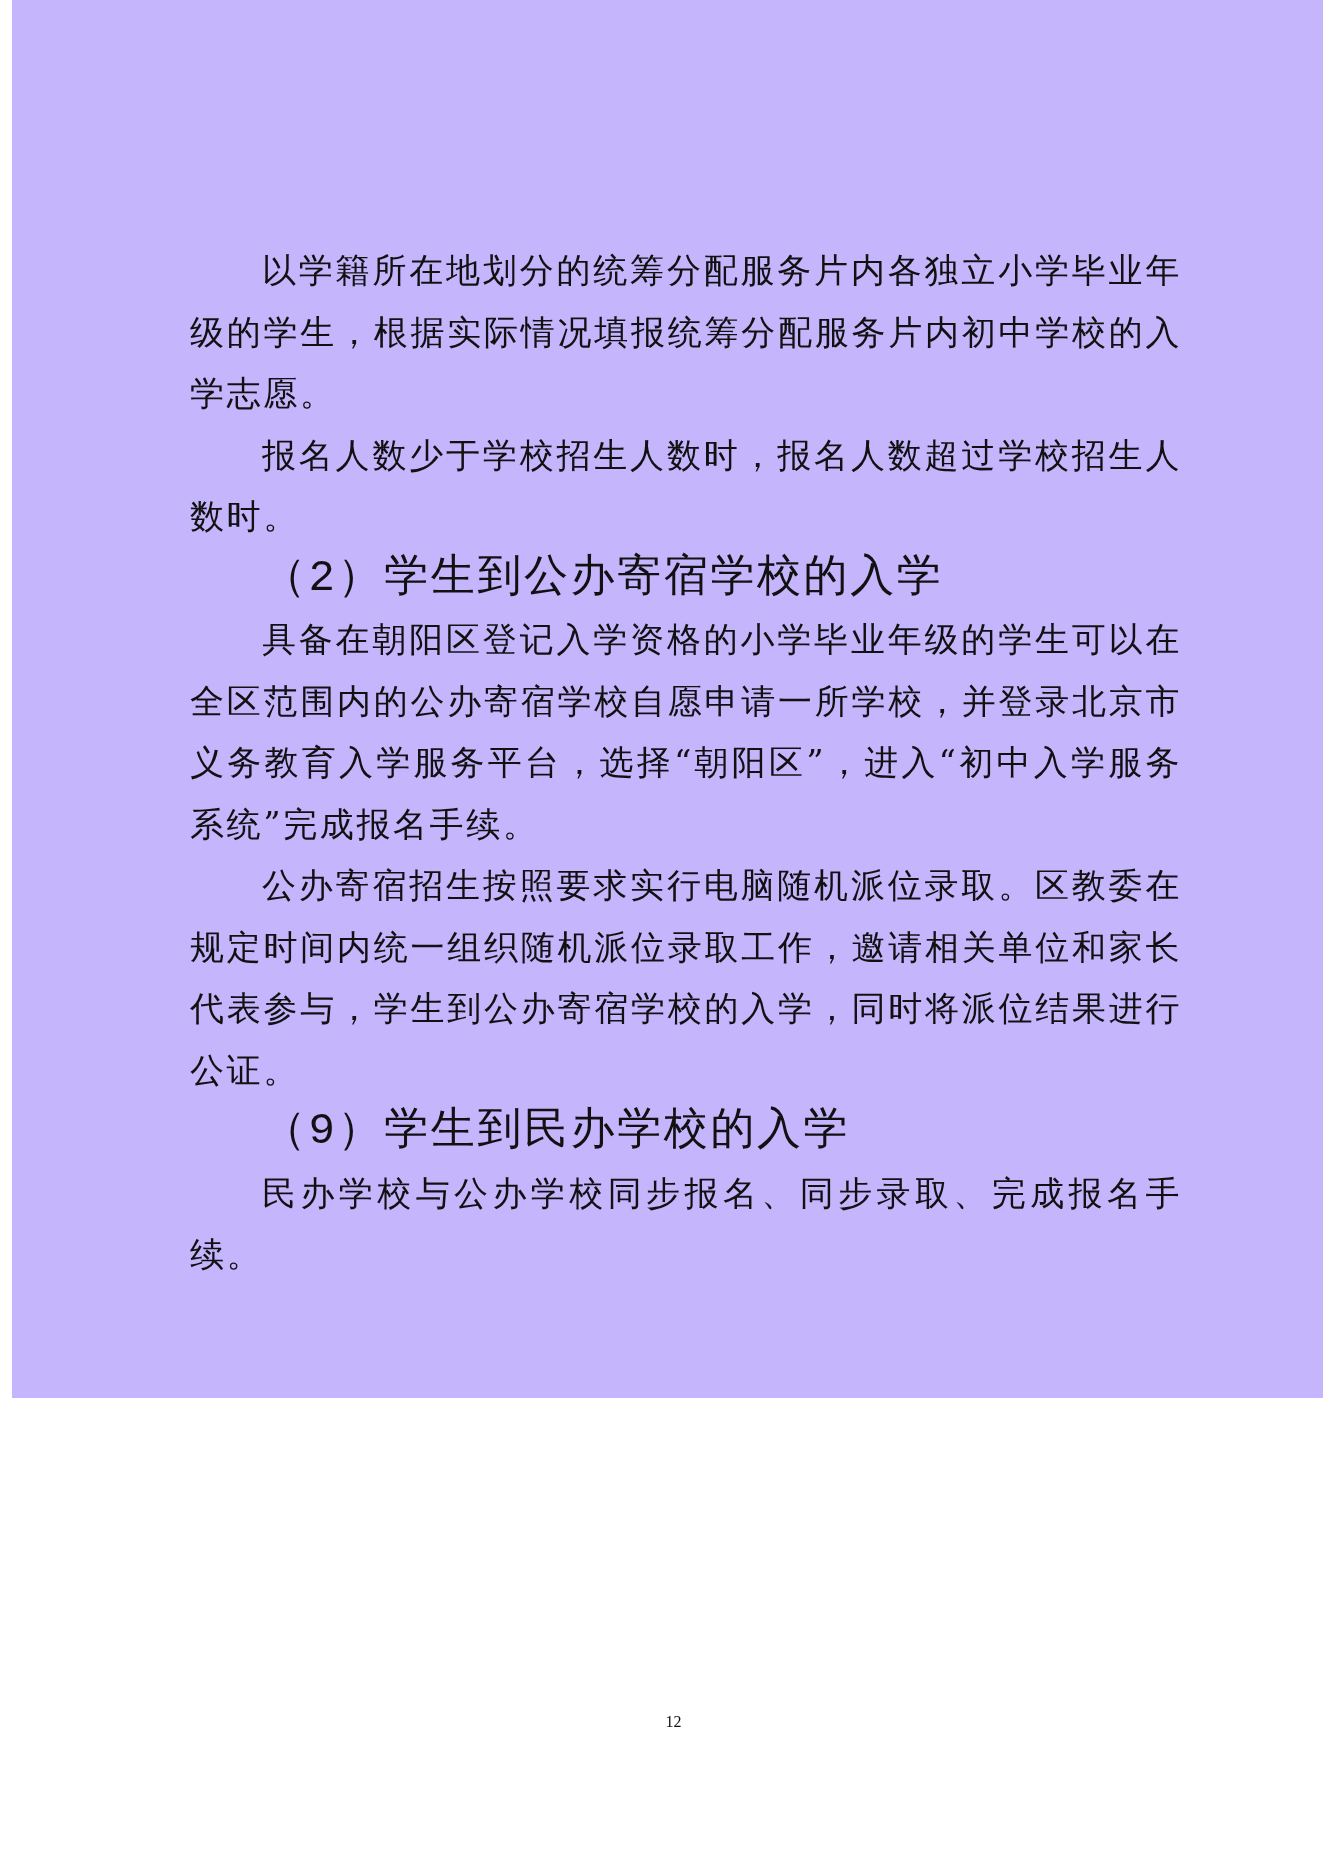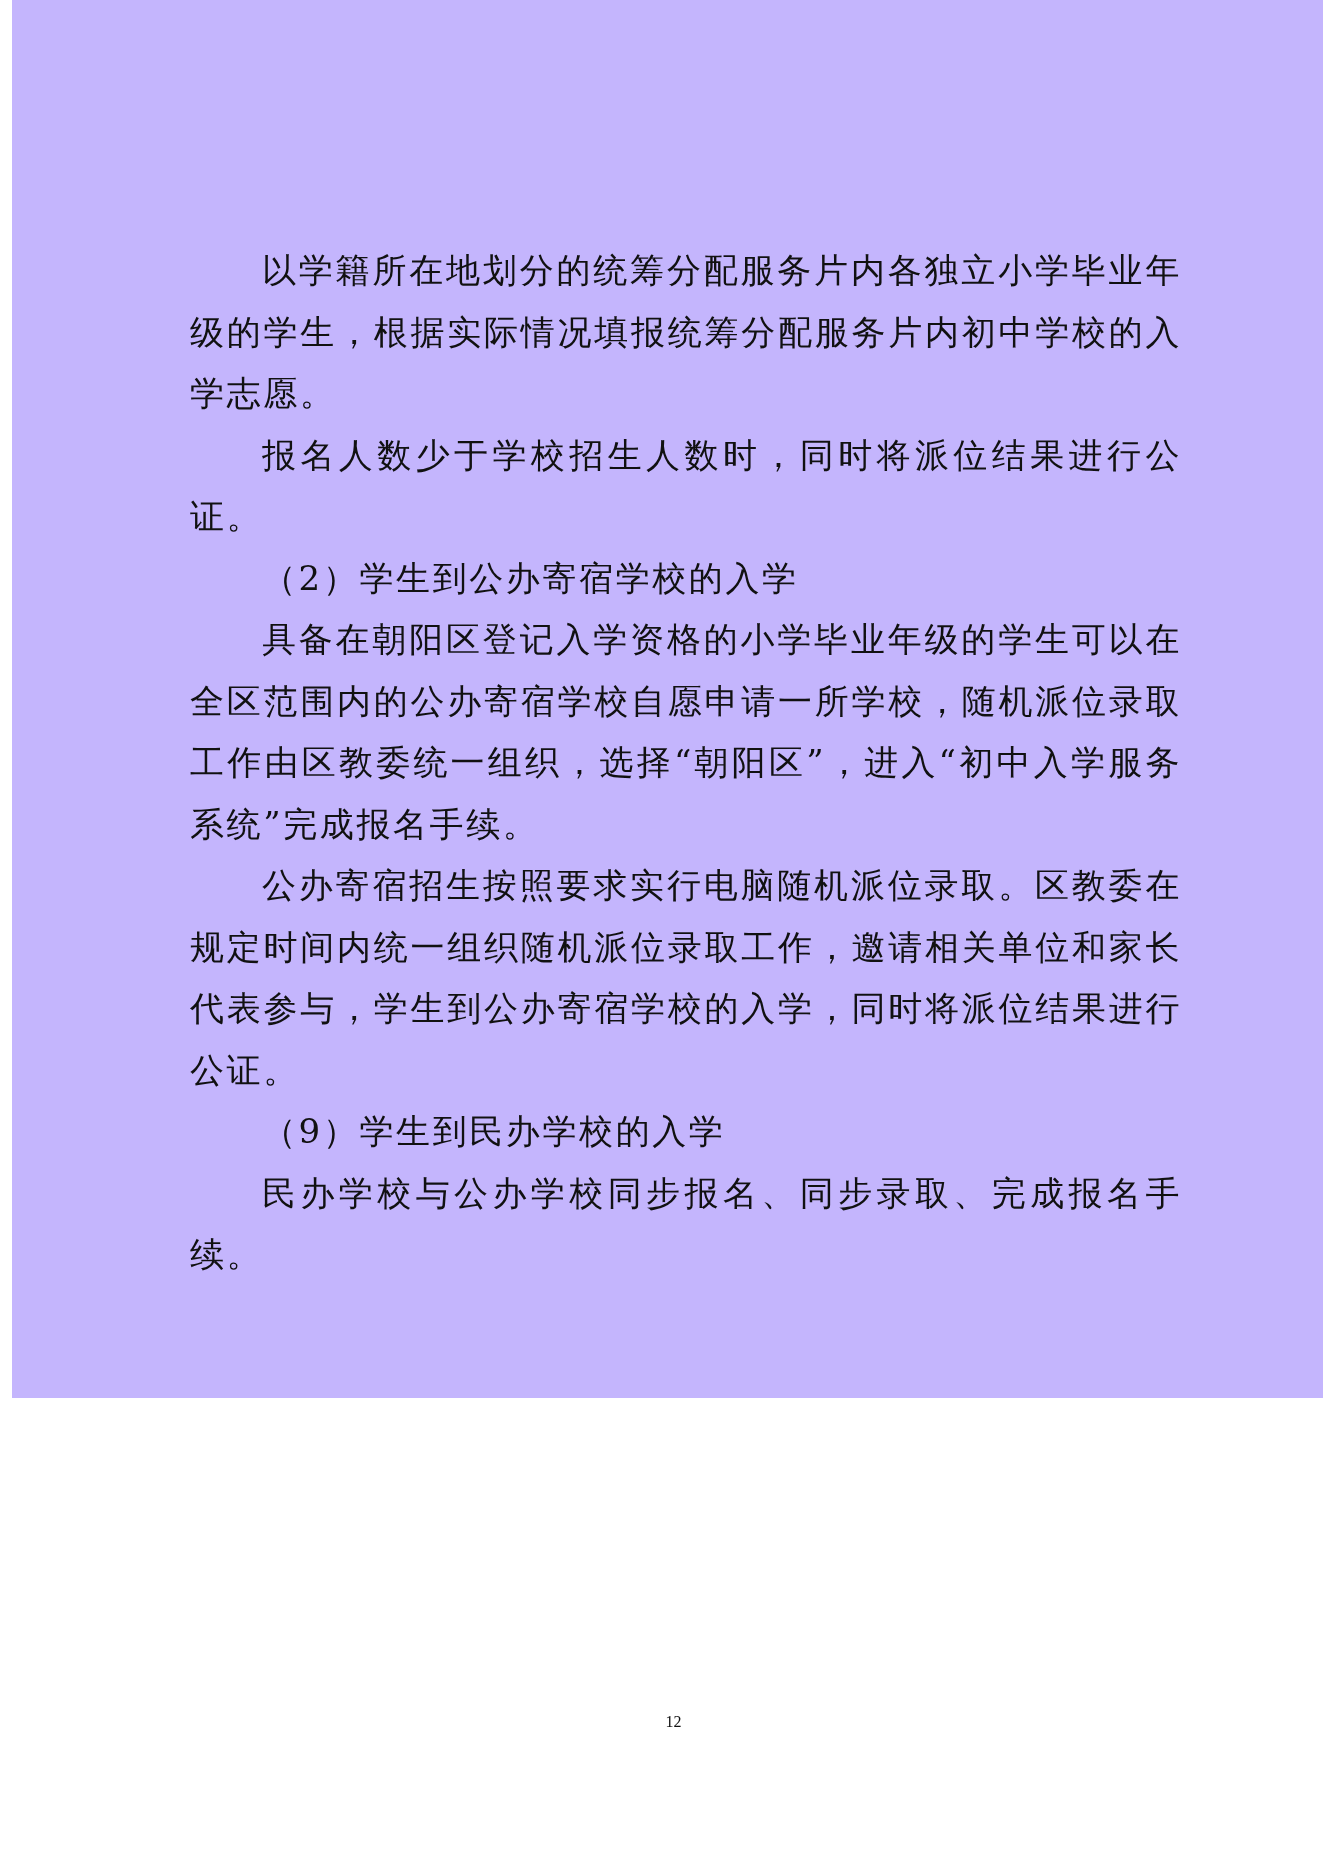--- a/index.html
+++ b/index.html
@@ -35,43 +35,44 @@
       line-height: 61.5px;
       letter-spacing: 2.6px;
       text-align: justify;
       text-align-last: left;
       text-indent: 72px;
       white-space: normal;
       word-break: break-all;
     }
     .heading {
       margin: 0;
-      font-size: 34px;
+      font-size: 44px;
       line-height: 61.5px;
       letter-spacing: 2.6px;
       text-indent: 72px;
+      font-family: Liberation Mono, monospace;
     }
     .page-number {
       position: absolute;
       left: 0;
       width: 1323px;
       top: 1713px;
       text-align: center;
       font-family: "Liberation Serif", "DejaVu Serif", serif;
       font-size: 16px;
       color: #111111;
     }
   </style>
 </head>
 <body>
 
 <div class="page">
   <div class="content">
     <p class="para">以学籍所在地划分的统筹分配服务片内各独立小学毕业年级的学生，根据实际情况填报统筹分配服务片内初中学校的入学志愿。</p>
-    <p class="para">报名人数少于学校招生人数时，同时将派位结果进行公证。</p>
+    <p class="para">报名人数少于学校招生人数时，报名人数超过学校招生人数时。</p>
     <p class="heading">（2）学生到公办寄宿学校的入学</p>
-    <p class="para">具备在朝阳区登记入学资格的小学毕业年级的学生可以在全区范围内的公办寄宿学校自愿申请一所学校，随机派位录取工作由区教委统一组织，选择“朝阳区”，进入“初中入学服务系统”完成报名手续。</p>
+    <p class="para">具备在朝阳区登记入学资格的小学毕业年级的学生可以在全区范围内的公办寄宿学校自愿申请一所学校，并登录北京市义务教育入学服务平台，选择“朝阳区”，进入“初中入学服务系统”完成报名手续。</p>
     <p class="para">公办寄宿招生按照要求实行电脑随机派位录取。区教委在规定时间内统一组织随机派位录取工作，邀请相关单位和家长代表参与，学生到公办寄宿学校的入学，同时将派位结果进行公证。</p>
     <p class="heading">（9）学生到民办学校的入学</p>
     <p class="para">民办学校与公办学校同步报名、同步录取、完成报名手续。</p>
   </div>
   <div class="page-number">12</div>
 </div>
 
 </body></html>

